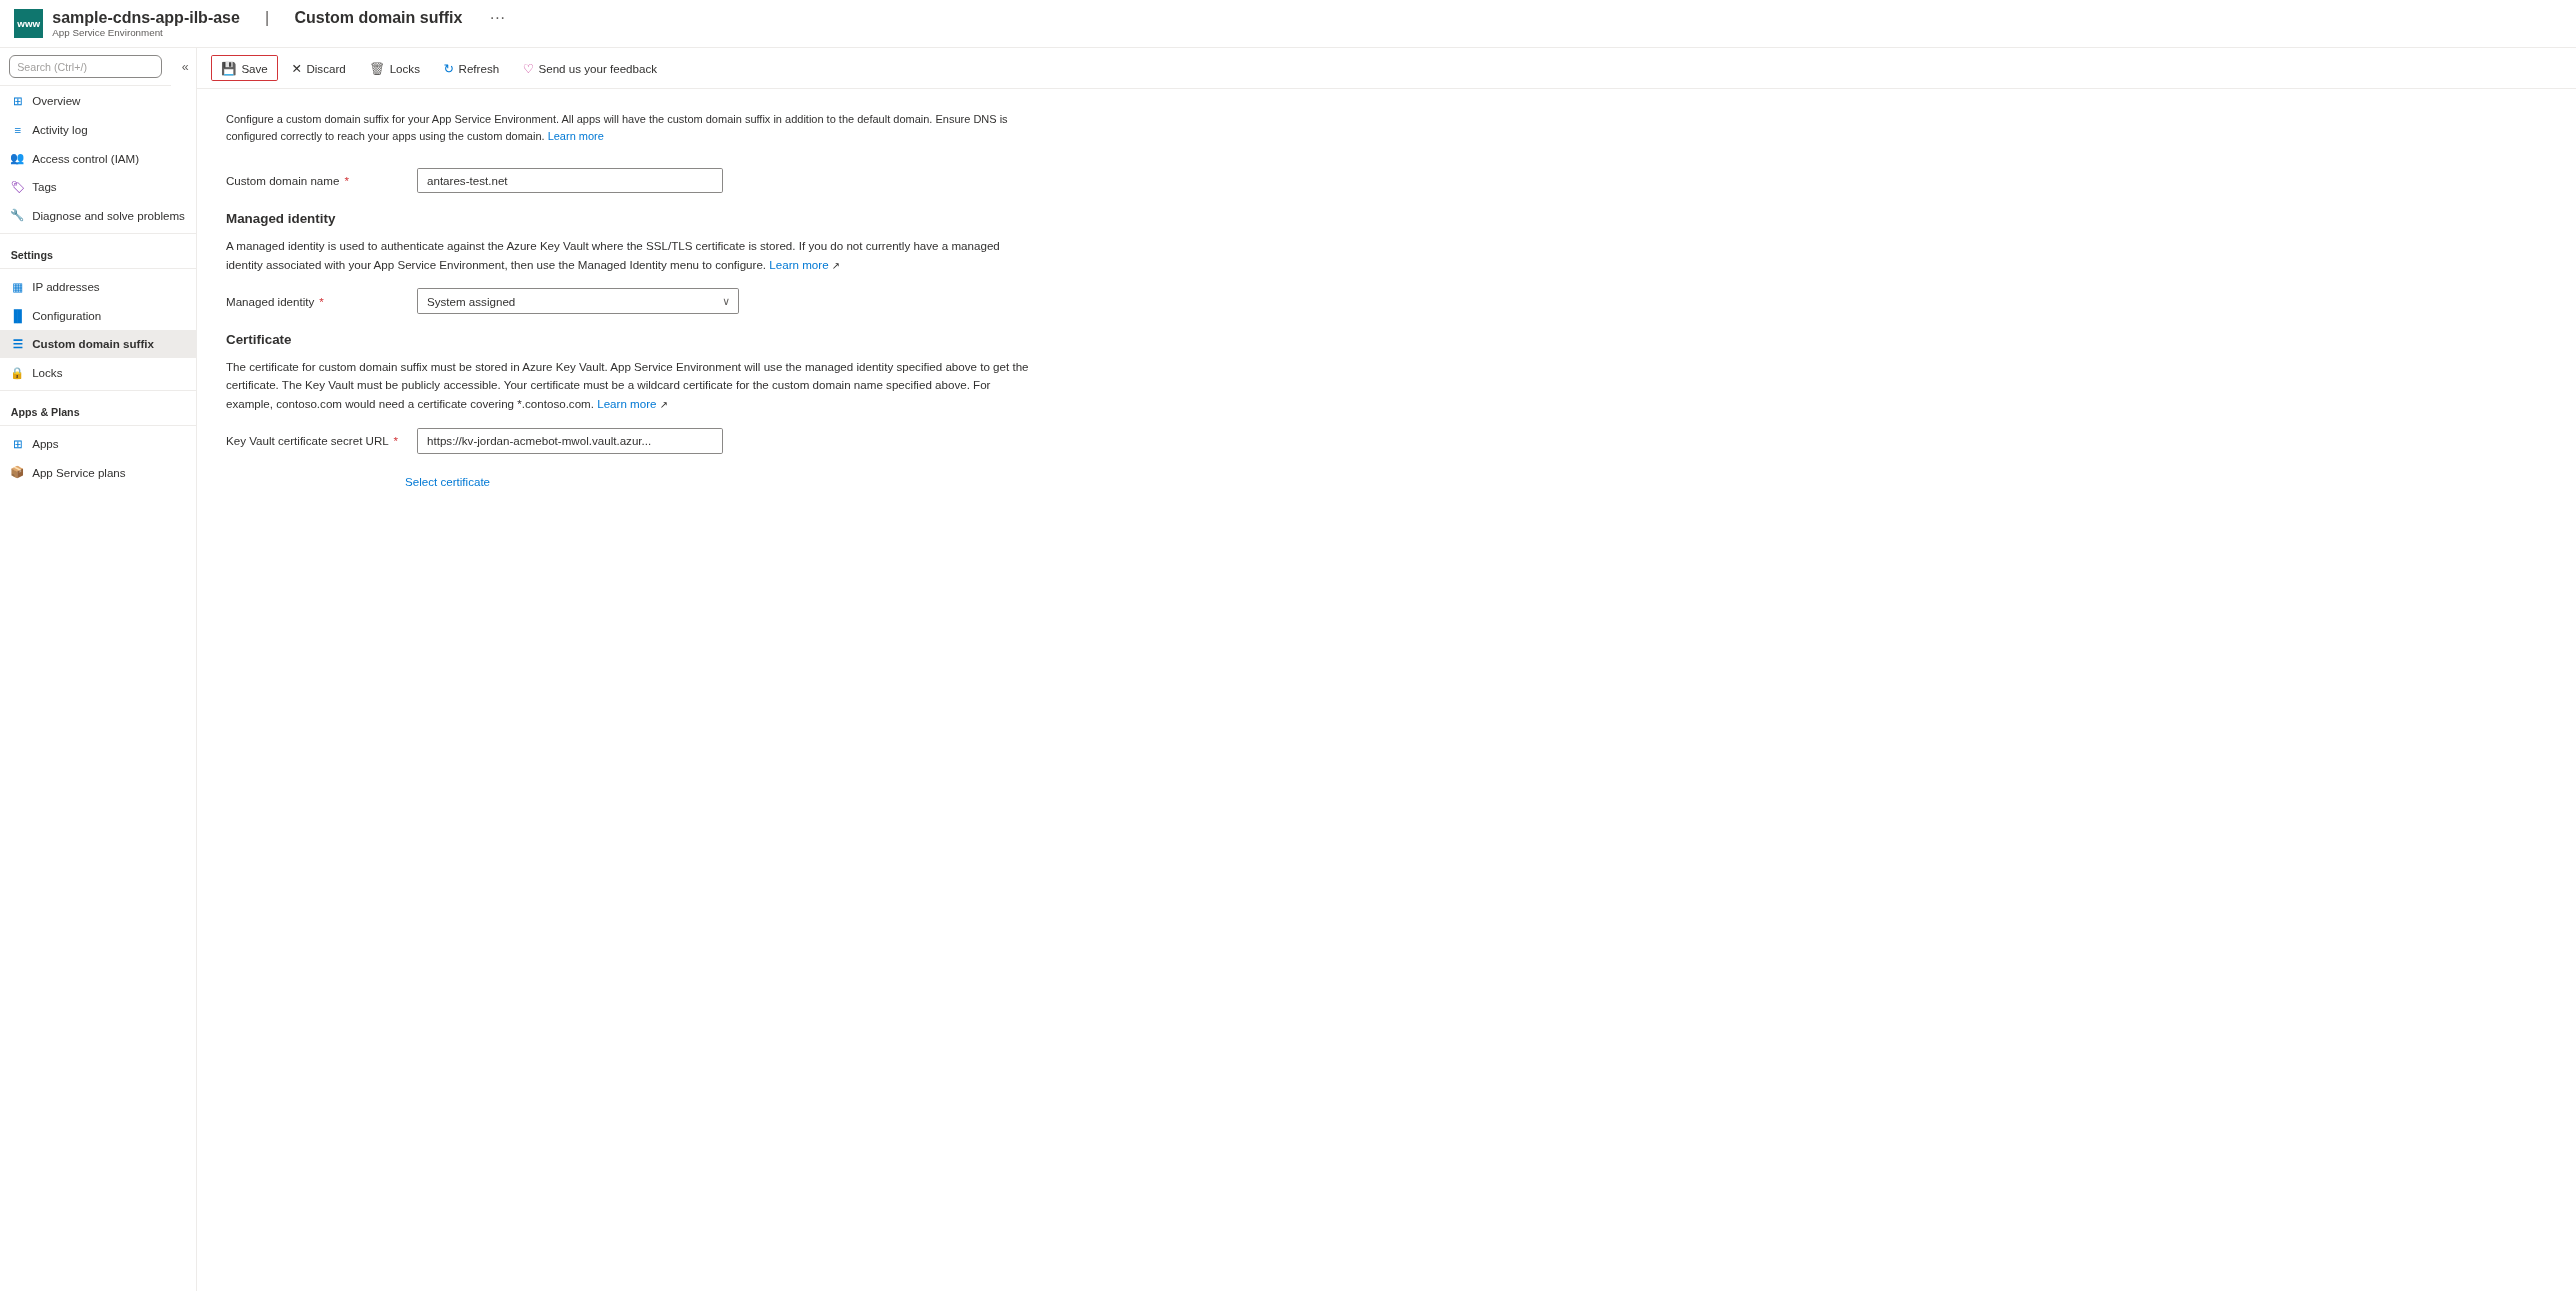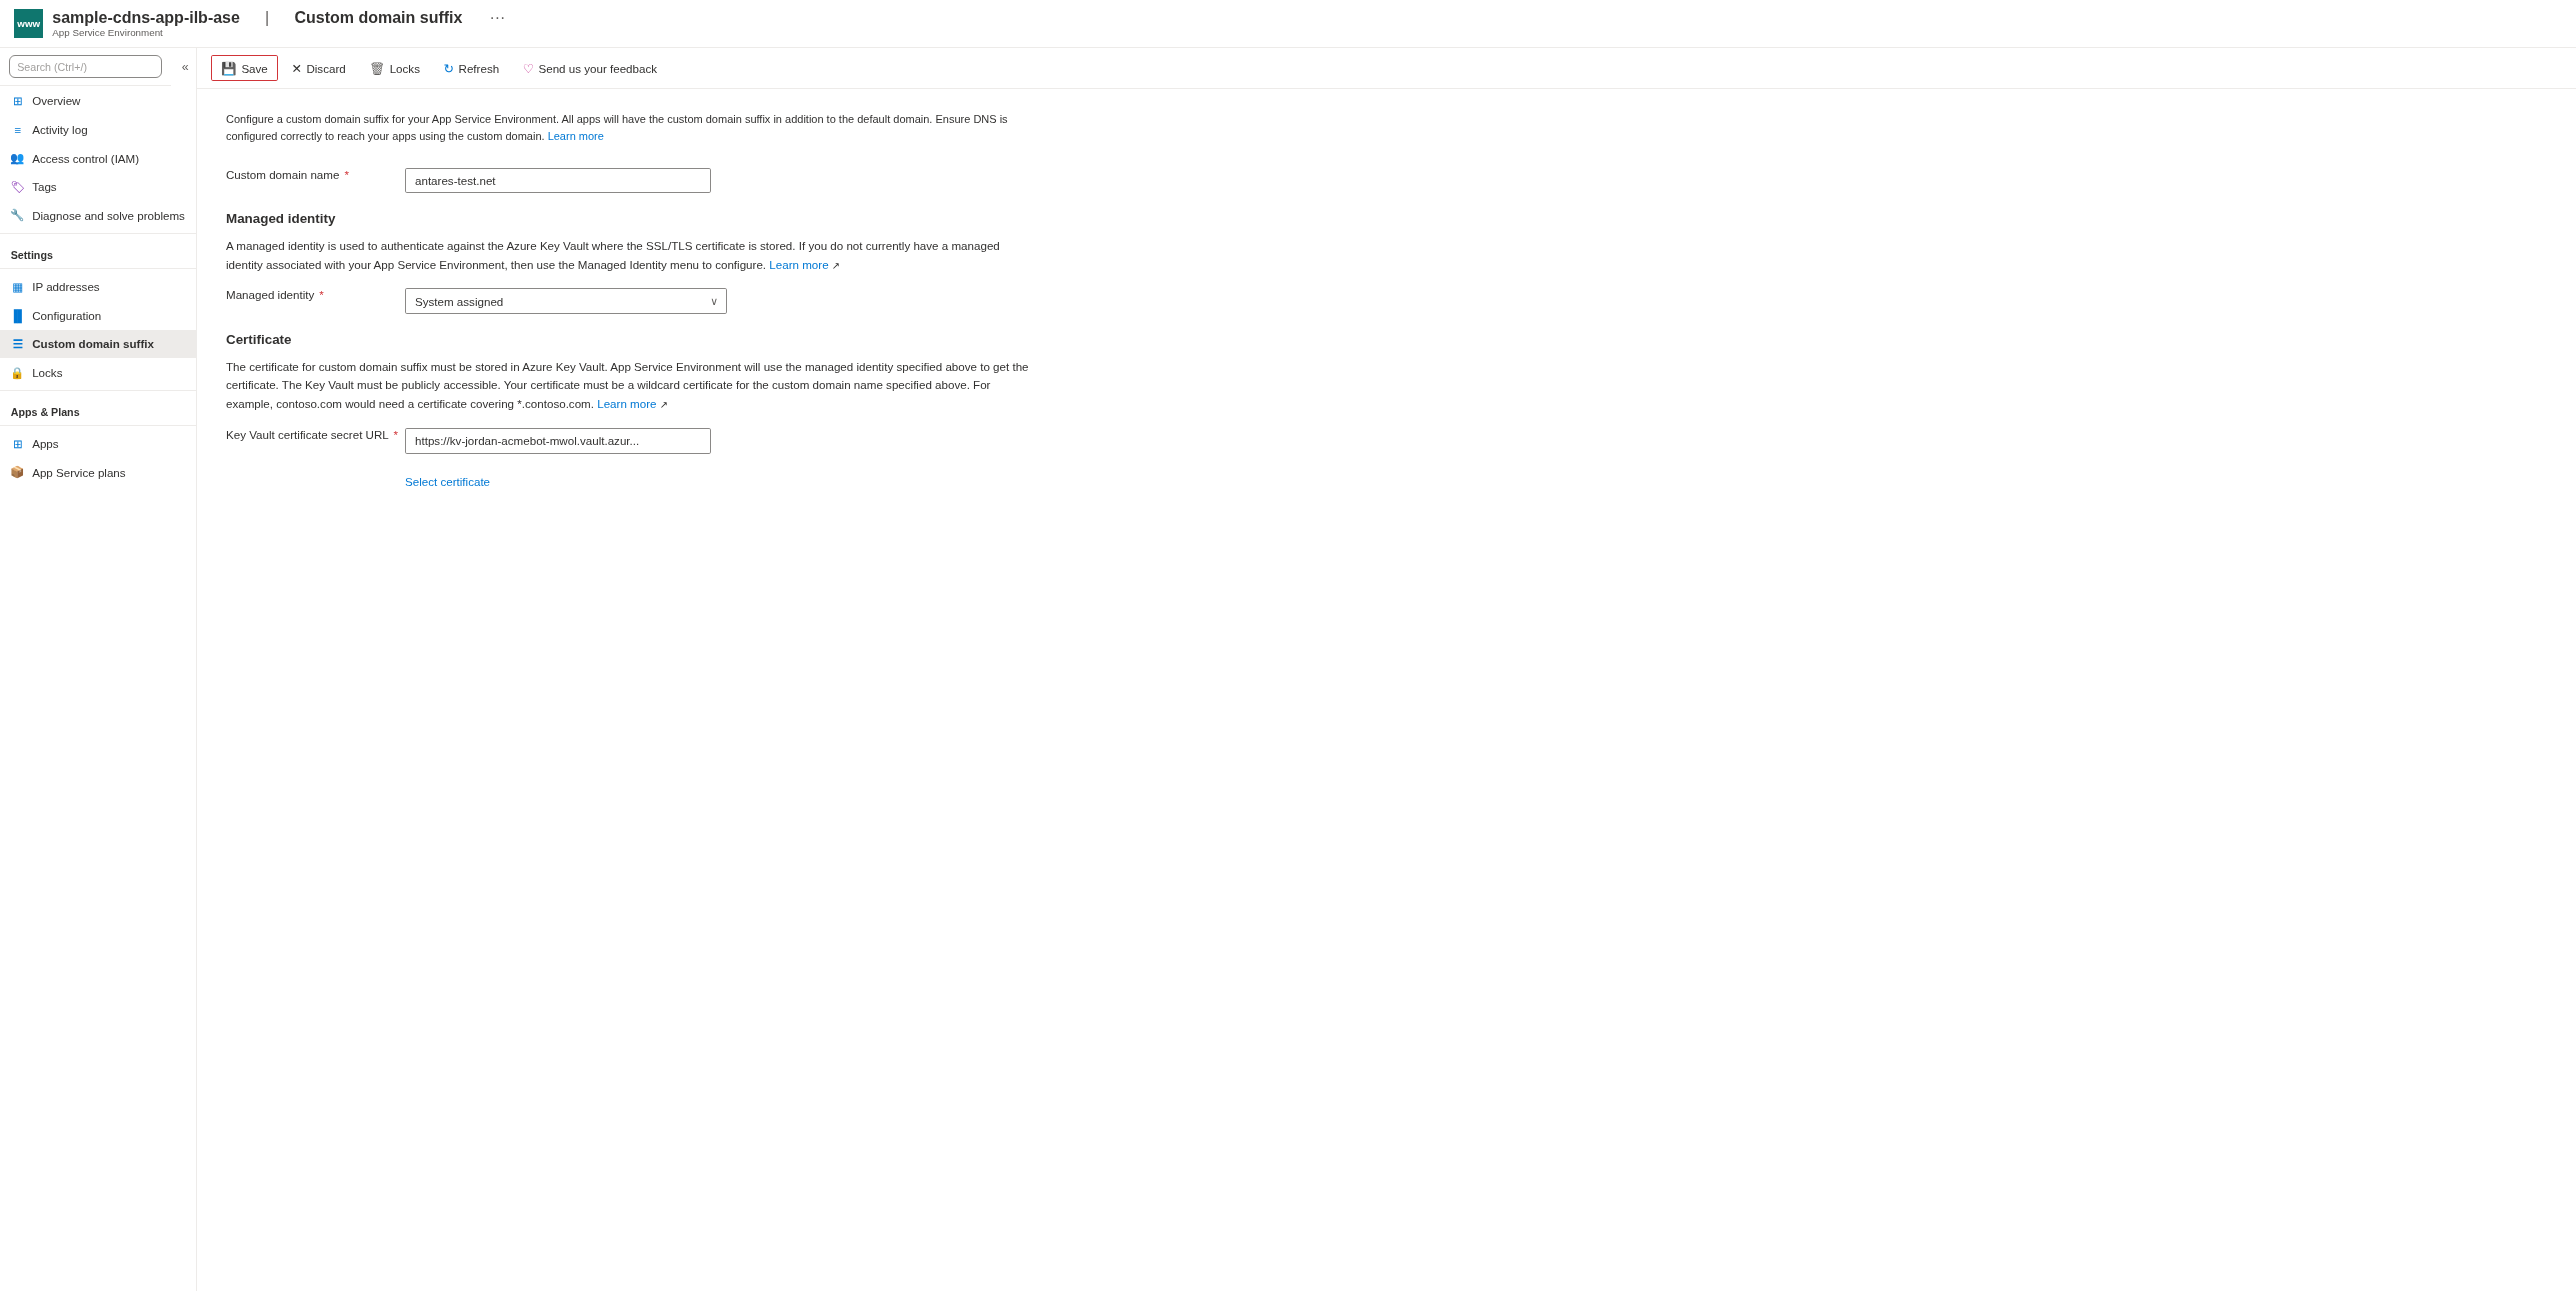--- a/index.html
+++ b/index.html
@@ -37,21 +37,21 @@
     .toolbar-btn { display: flex; align-items: center; gap: 4.5px; padding: 4.5px 9px; background: #fff; border: 0.9px solid transparent; border-radius: 1.8px; cursor: pointer; font-size: 11.6px; color: #323130; }
     .toolbar-btn.save-btn { border: 1.8px solid #d13438; }
     .toolbar-btn-icon { font-size: 12.5px; }
 
     
     .content { padding: 21.5px 29px; flex: 1; }
     .description { font-size: 11px; color: #323130; line-height: 1.6; max-width: 805px; margin-bottom: 21.5px; }
     .description a { color: #0078d4; text-decoration: none; }
 
     
-    .form-row { display: flex; align-items: flex-start; margin-bottom: 18px; }
+    .form-row { display: flex; align-items: center; margin-bottom: 18px; gap: 12px; }
     .form-label { font-size: 11.6px; color: #323130; width: 179px; flex-shrink: 0; }
     .required-star { color: #d13438; margin-left: 1.8px; }
     .form-input { border: 0.9px solid #8a8886; border-radius: 1.8px; padding: 5.4px 9px; font-size: 11.6px; color: #323130; width: 306px; }
 
     .section-title { font-size: 13.4px; font-weight: 700; color: #323130; margin-bottom: 10.7px; margin-top: 7.2px; }
     .section-description { font-size: 11.6px; color: #323130; line-height: 1.6; max-width: 805px; margin-bottom: 14.3px; }
     .section-description a { color: #0078d4; text-decoration: none; }
 
     .form-select-wrapper { position: relative; width: 322px; }
     .form-select { border: 0.9px solid #8a8886; border-radius: 1.8px; padding: 5.4px 29px 5.4px 9px; font-size: 11.6px; color: #323130; width: 100%; appearance: none; background: #fff; cursor: pointer; }

